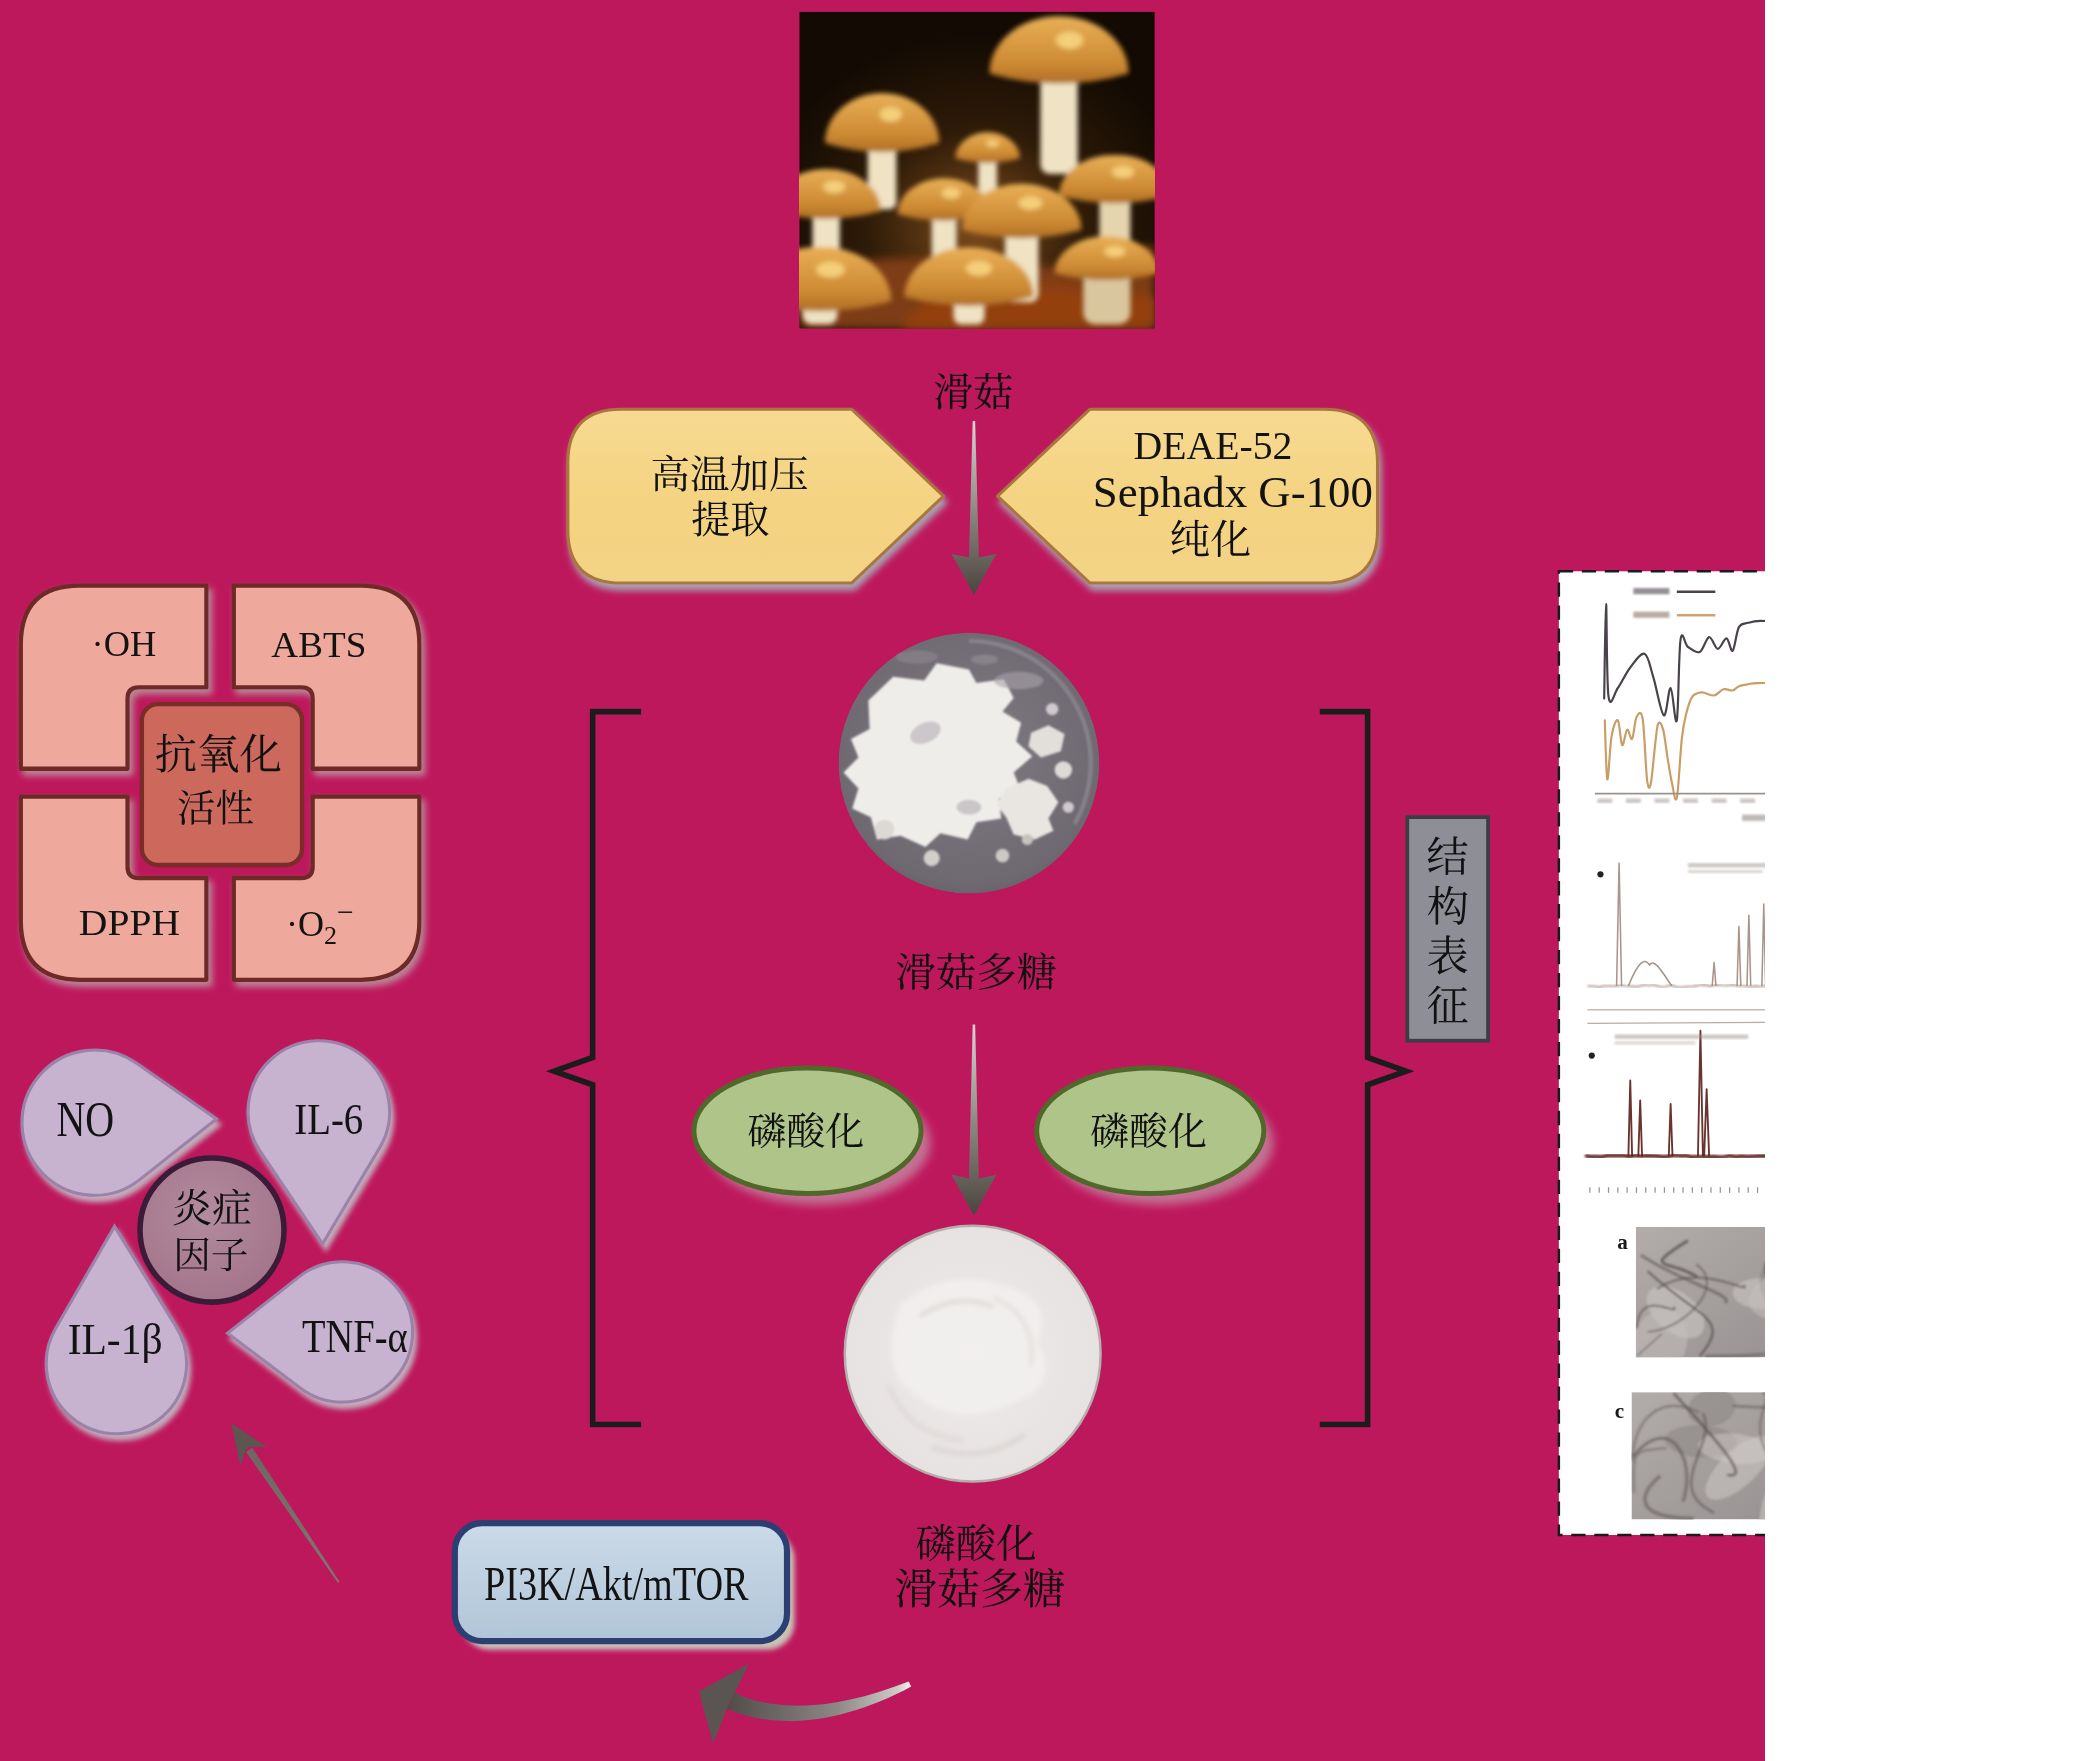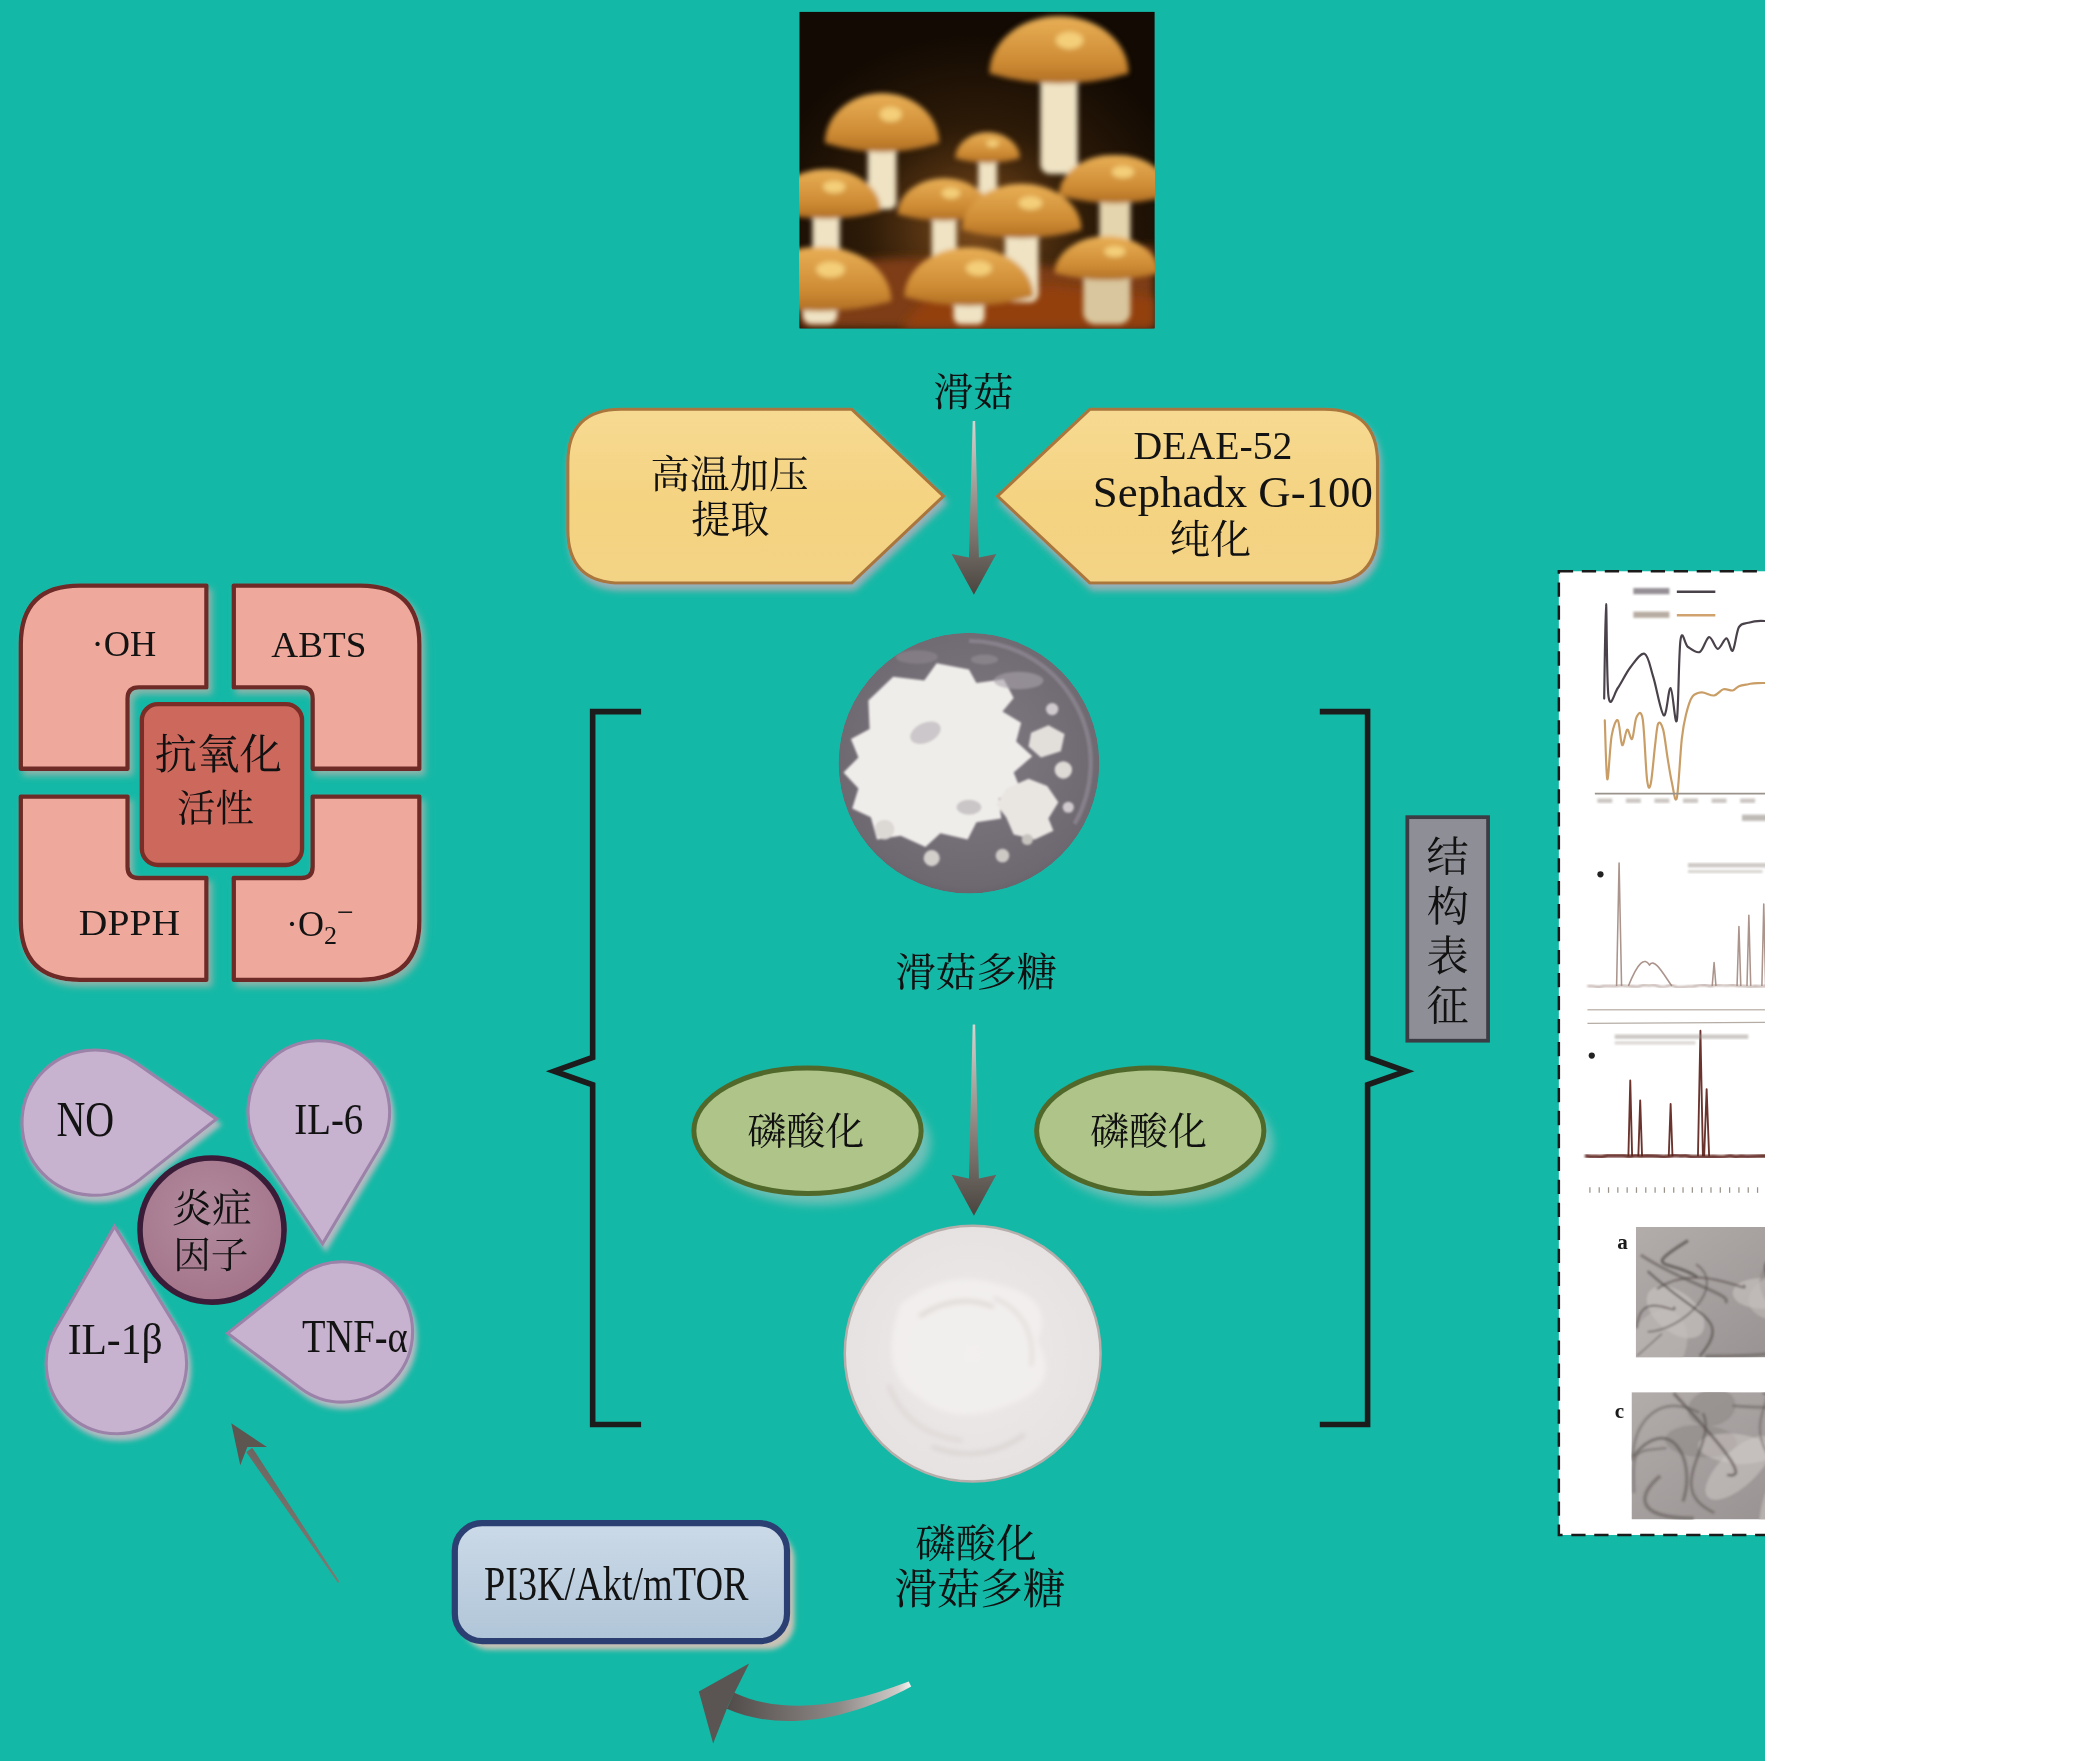--- a/index.html
+++ b/index.html
@@ -1,15 +1,15 @@
 <!DOCTYPE html>
 <html style="font-size:10px"><head><meta charset="utf-8">
 <style>
 html,body{margin:0;padding:0;background:#ffffff;}
-#wrap{position:relative;width:1765px;height:1761px;background:#14b8a6;overflow:hidden;}
+#wrap{position:relative;width:1765px;height:1761px;background:#be185d;overflow:hidden;}
 </style></head>
 <body>
 <div id="wrap"><svg xmlns="http://www.w3.org/2000/svg" width="2077" height="1761" viewBox="0 0 3344 2836">
       <defs>
 <clipPath id="photoclip">
           <rect x="1287" y="19" width="572" height="510"></rect>
         </clipPath>
 <clipPath id="dishclip">
           <circle cx="1560" cy="1229" r="210"></circle>
         </clipPath>

